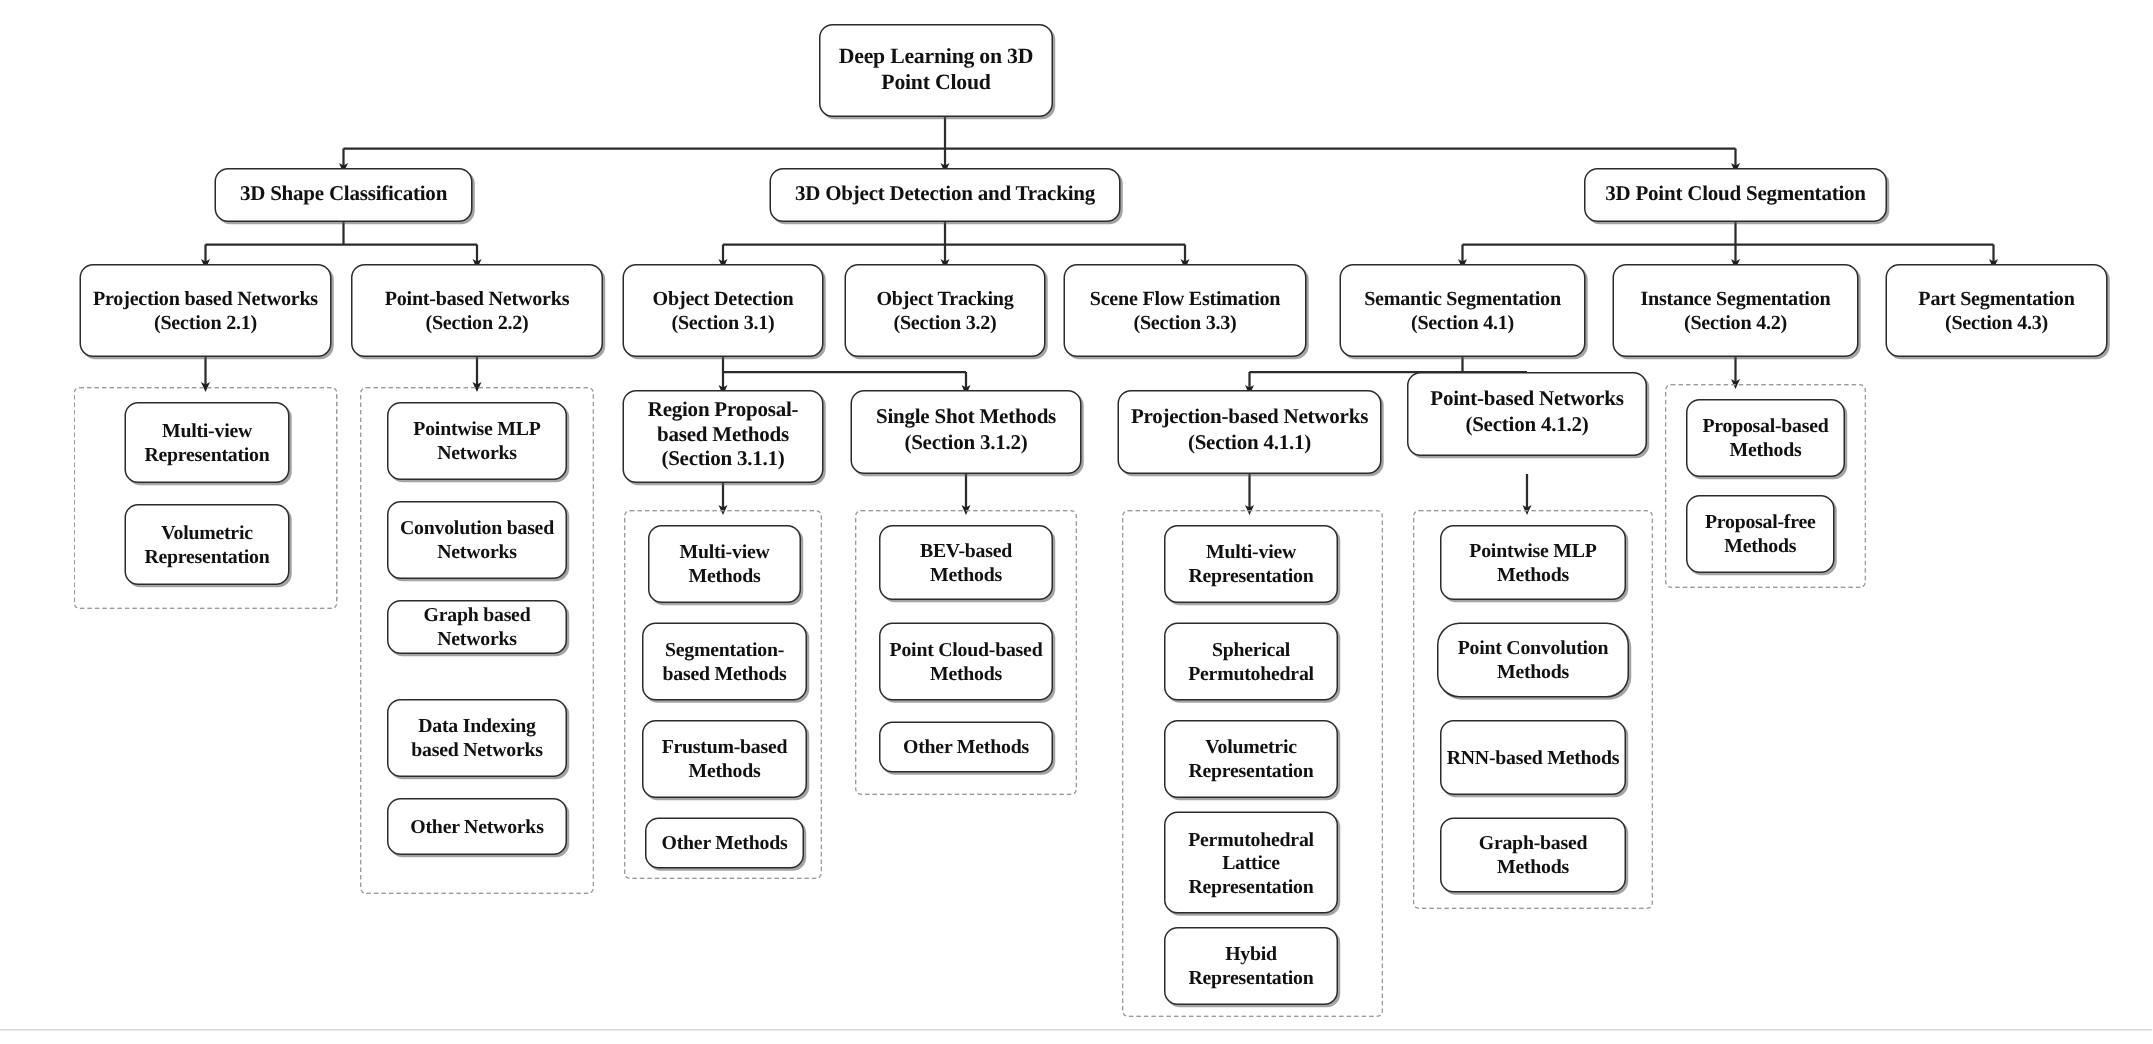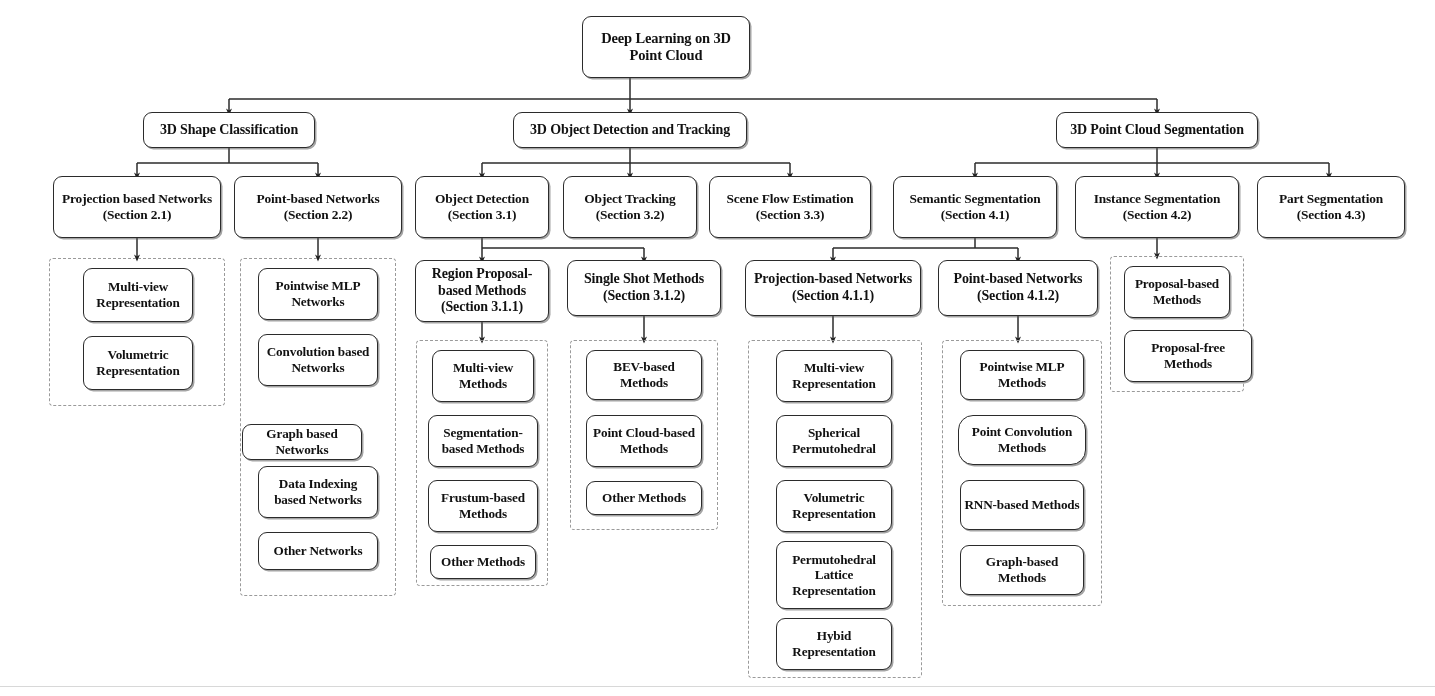--- a/index.html
+++ b/index.html
@@ -119,21 +119,21 @@
       <path d="M833,316 L833,340" marker-end="url(#ar)"></path>
 
       <path d="M1018,316 L1018,340" marker-end="url(#ar)"></path>
 
       <path d="M1157,238 L1157,256" marker-end="url(#ar)"></path>
     </g>
   </svg>
 
   <div class="baseline" style="top:686px"></div>
 
-  <div class="node n-root" style="left:546px; top:16px; width:168px; height:62px;margin-left:36px;">
+  <div class="node n-root" style="left:546px; top:16px; width:156px; height:62px;">
     <span>Deep Learning on 3D Point Cloud</span>
   </div>
 
   <div class="node n-l1" style="left:143px; top:112px; width:172px; height:36px;">
     <span>3D Shape Classification</span>
   </div>
   <div class="node n-l1" style="left:513px; top:112px; width:234px; height:36px;">
     <span>3D Object Detection and Tracking</span>
   </div>
   <div class="node n-l1" style="left:1056px; top:112px; width:202px; height:36px;">
@@ -167,40 +167,40 @@
 
   <div class="node n-l3" style="left:415px; top:260px; width:134px; height:62px;">
     <span>Region Proposal-based Methods (Section 3.1.1)</span>
   </div>
   <div class="node n-l3" style="left:567px; top:260px; width:154px; height:56px;">
     <span>Single Shot Methods (Section 3.1.2)</span>
   </div>
   <div class="node n-l3" style="left:745px; top:260px; width:176px; height:56px;">
     <span>Projection-based Networks (Section 4.1.1)</span>
   </div>
-  <div class="node n-l3" style="left:938px; top:260px; width:160px; height:56px;">
+  <div class="node n-l3" style="left:938px; top:248px; width:160px; height:56px;">
     <span>Point-based Networks (Section 4.1.2)</span>
   </div>
 
   <div class="group" style="left:49px; top:258px; width:176px; height:148px;"></div>
   <div class="node n-leaf" style="left:83px; top:268px; width:110px; height:54px;">
     <span>Multi-view Representation</span>
   </div>
   <div class="node n-leaf" style="left:83px; top:336px; width:110px; height:54px;">
     <span>Volumetric Representation</span>
   </div>
 
   <div class="group" style="left:240px; top:258px; width:156px; height:338px;"></div>
   <div class="node n-leaf" style="left:258px; top:268px; width:120px; height:52px;">
     <span>Pointwise MLP Networks</span>
   </div>
   <div class="node n-leaf" style="left:258px; top:334px; width:120px; height:52px;">
     <span>Convolution based Networks</span>
   </div>
-  <div class="node n-leaf" style="left:242px; top:400px; width:120px; height:36px;margin-top:24px;">
+  <div class="node n-leaf" style="left:258px; top:400px; width:120px; height:36px;">
     <span>Graph based Networks</span>
   </div>
   <div class="node n-leaf" style="left:258px; top:466px; width:120px; height:52px;">
     <span>Data Indexing based Networks</span>
   </div>
   <div class="node n-leaf" style="left:258px; top:532px; width:120px; height:38px;">
     <span>Other Networks</span>
   </div>
 
   <div class="group" style="left:416px; top:340px; width:132px; height:246px;"></div>
@@ -256,17 +256,17 @@
     <span>RNN-based Methods</span>
   </div>
   <div class="node n-leaf" style="left:960px; top:545px; width:124px; height:50px;">
     <span>Graph-based Methods</span>
   </div>
 
   <div class="group" style="left:1110px; top:256px; width:134px; height:136px;"></div>
   <div class="node n-leaf" style="left:1124px; top:266px; width:106px; height:52px;">
     <span>Proposal-based Methods</span>
   </div>
-  <div class="node n-leaf" style="left:1124px; top:330px; width:128px; height:52px;">
+  <div class="node n-leaf" style="left:1124px; top:330px; width:99px; height:52px;">
     <span>Proposal-free Methods</span>
   </div>
 
 </div>
 
 </body></html>

